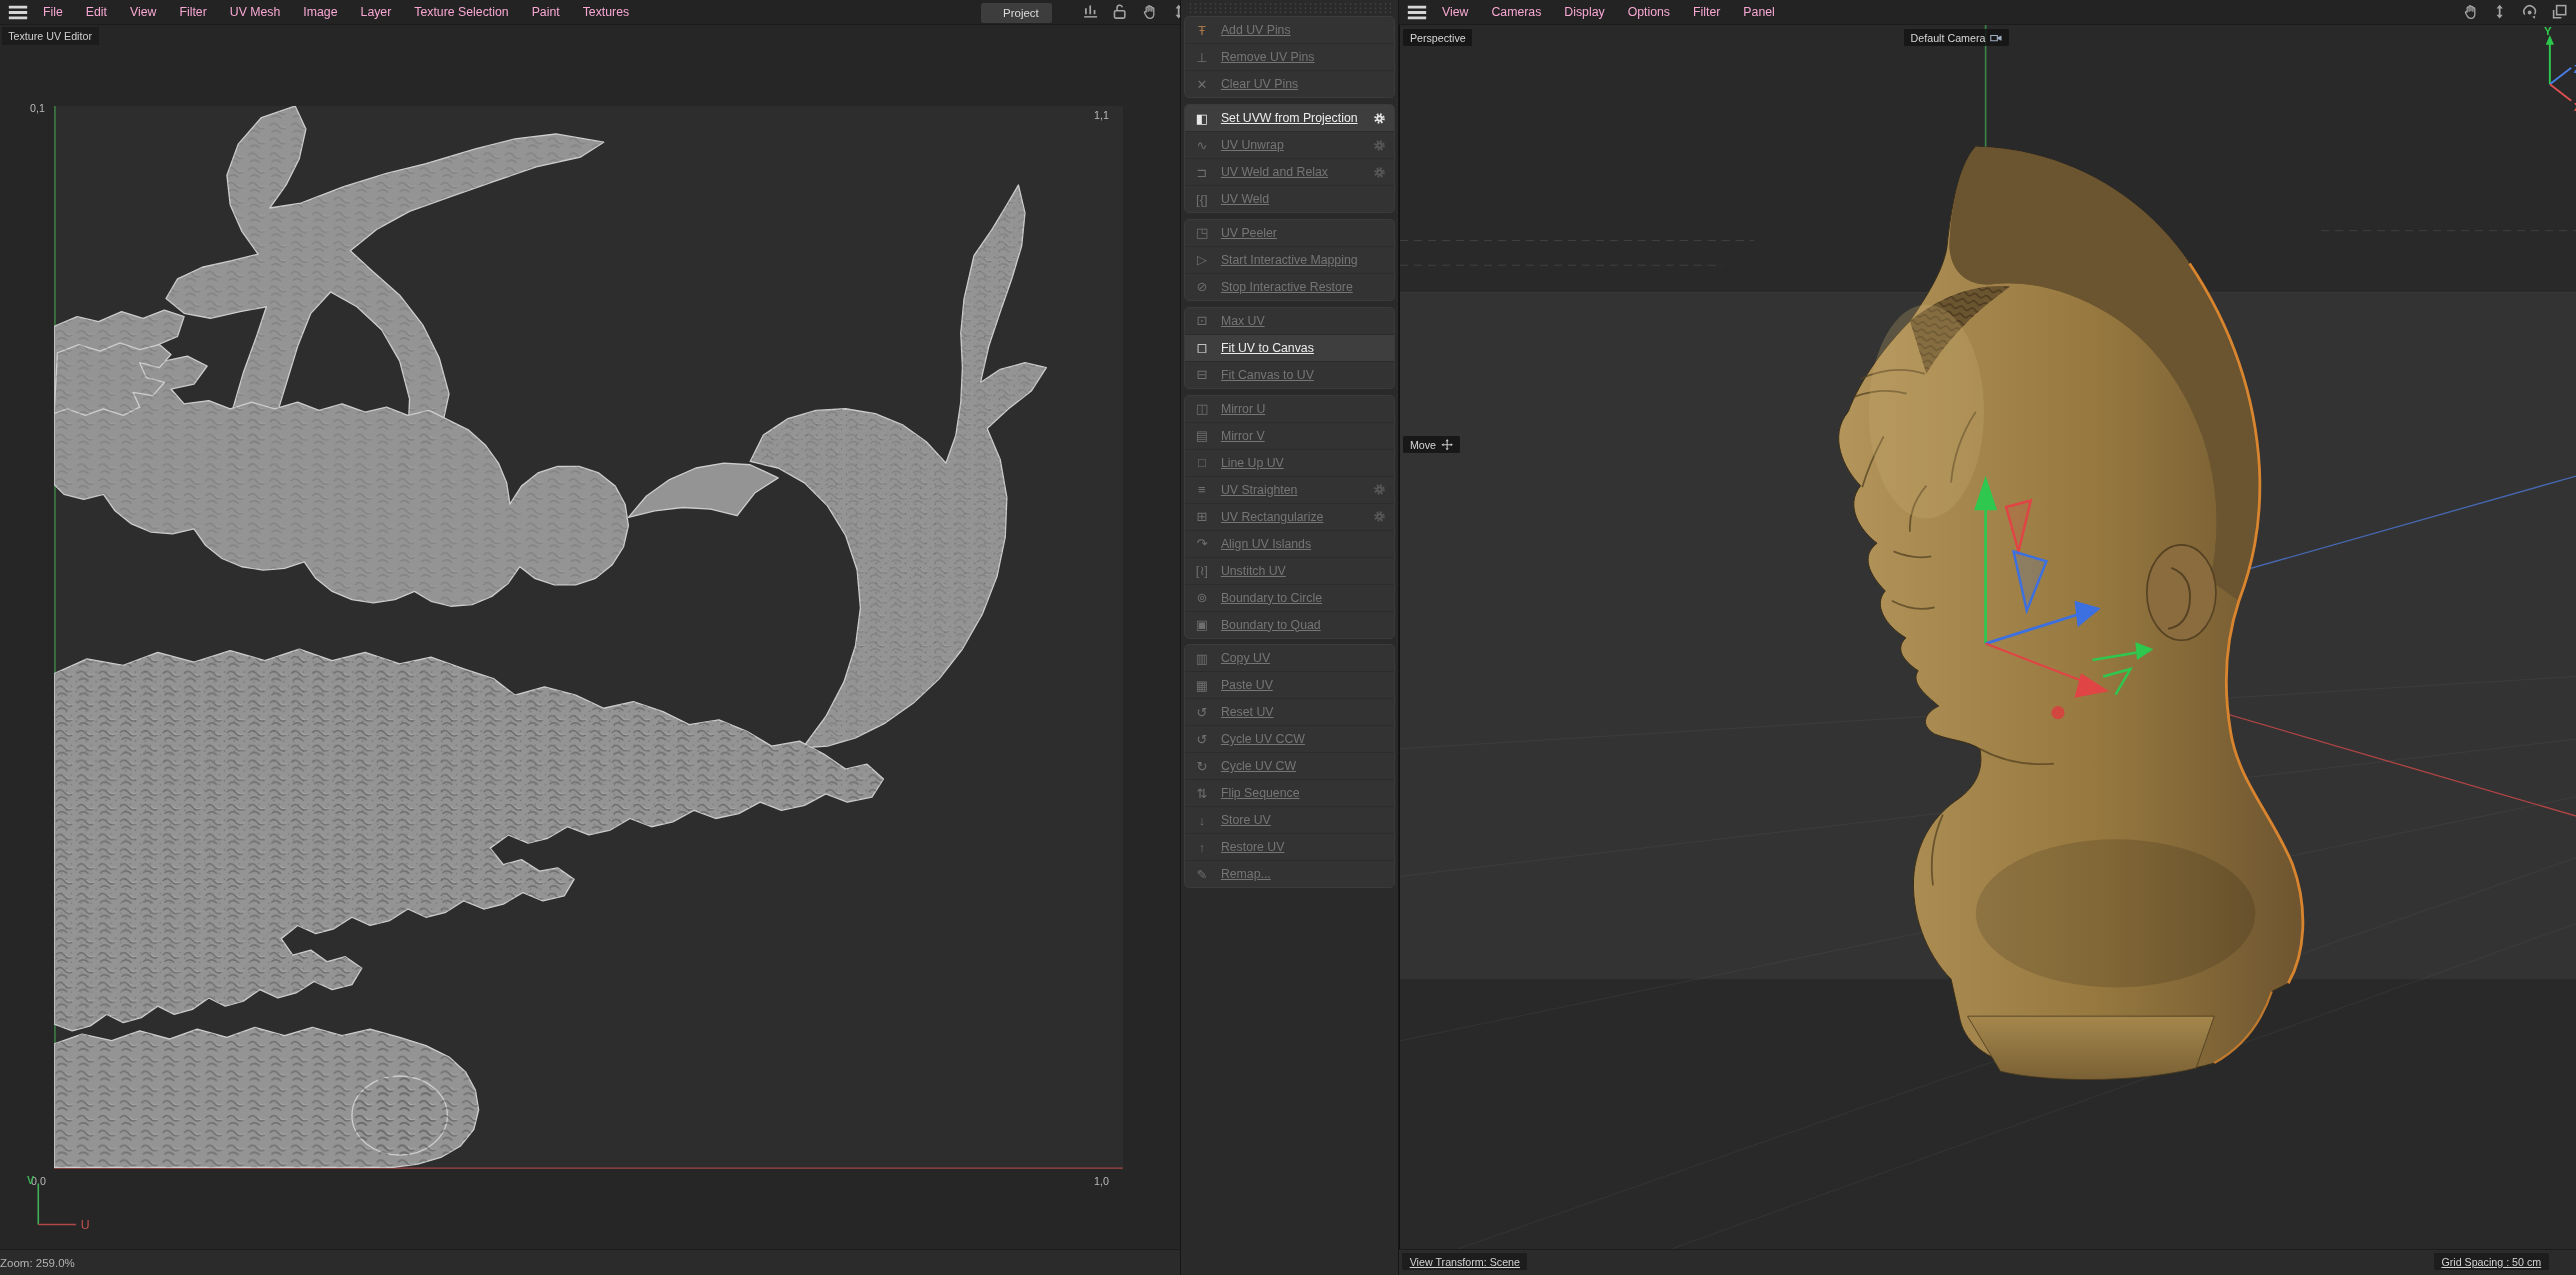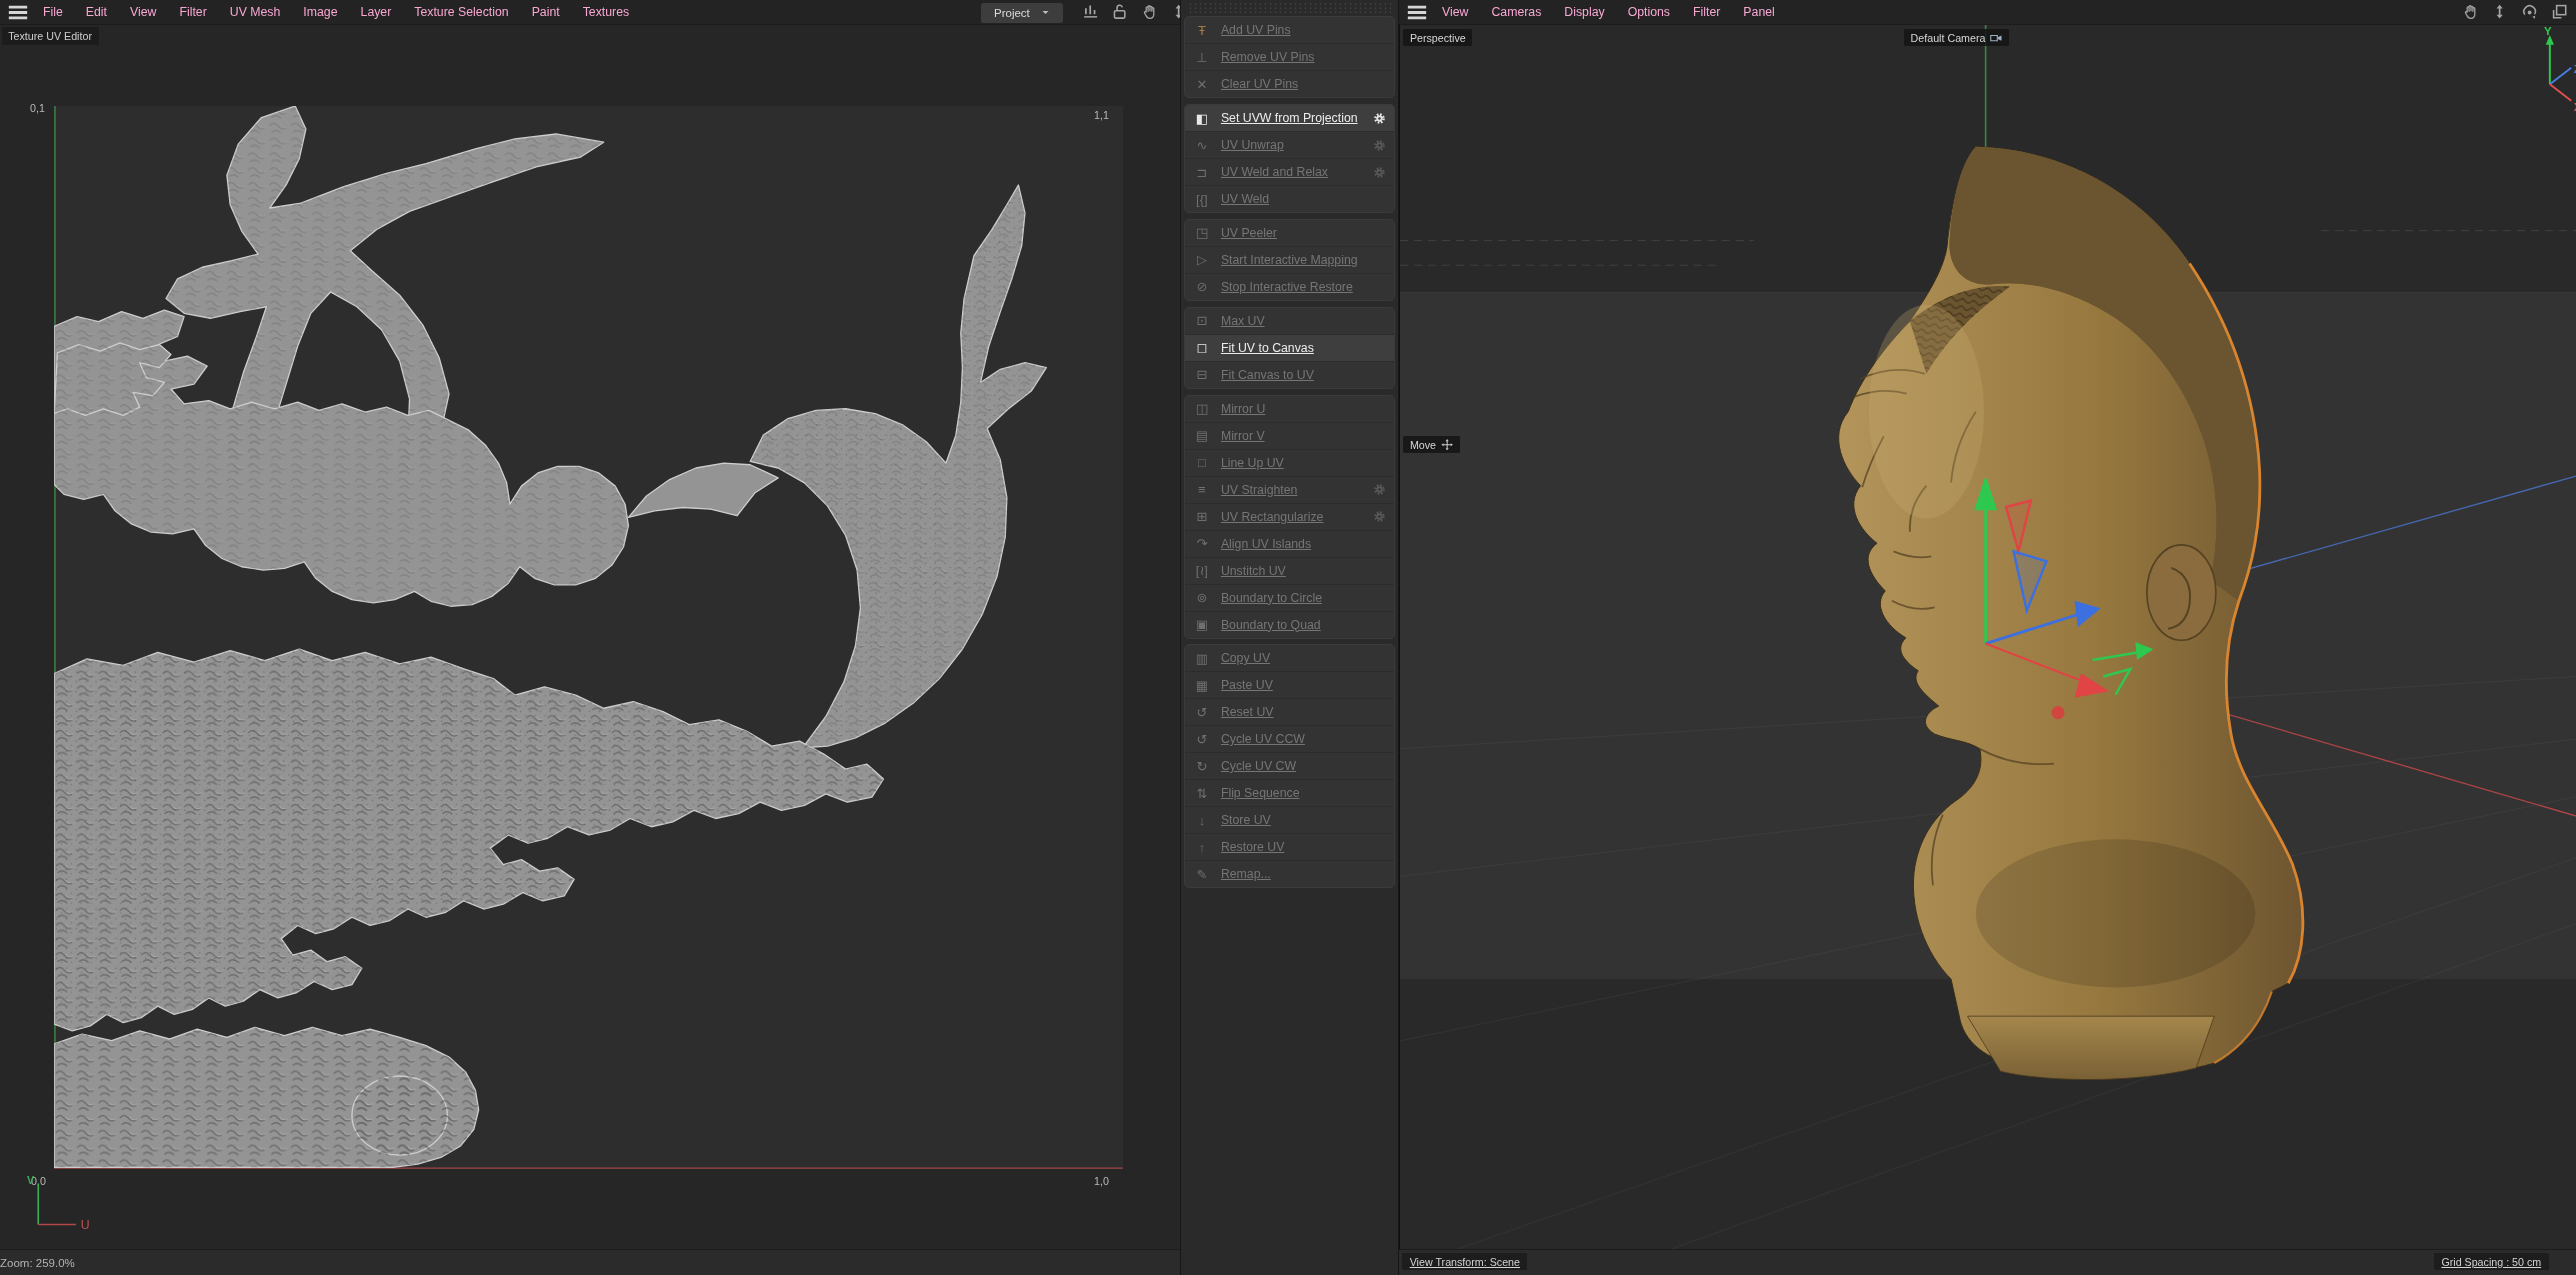--- a/index.html
+++ b/index.html
@@ -8,23 +8,23 @@
   
   .menubar{position:absolute;top:0;height:25px;background:#232323;display:flex;align-items:center;
            border-bottom:0.8px solid #1b1b1b;box-sizing:border-box;}
   #left-menubar{left:0;width:1180px;padding-left:6.6px;}
   #right-menubar{left:1399px;width:1177px;padding-left:6.6px;}
   .menu-item{font-size:12.3px;color:#f9a8d4;padding:0 11.5px;cursor:default;white-space:nowrap;}
   .hamburger{width:20px;height:15px;margin:0 3.3px 0 1.6px;flex:0 0 auto;}
   .tb-icons{display:flex;align-items:center;gap:12.3px;margin-left:11.5px;color:#a5a5a5;}
   .tb-icons .tbi{width:17.3px;height:17.3px;}
   .tb-icons.right-icons{position:absolute;right:8.2px;top:3.3px;}
-  #project-select{position:absolute;left:981px;top:2.5px;width:82px;height:20px;background:#3d3d3d;
+  #project-select{position:absolute;left:981px;top:2.5px;width:71px;height:20px;background:#3d3d3d;
       border-radius:2.5px;display:flex;align-items:center;justify-content:space-between;
-      padding:0 13px;font-size:11.5px;color:#dcdcdc;box-sizing:border-box;}
+      padding:0 22px;font-size:11.5px;color:#dcdcdc;box-sizing:border-box;}
   
   #left-pane{position:absolute;left:0;top:25px;width:1180px;height:1224px;background:#262626;padding-left:40px;}
   #uv-title{position:absolute;left:1.6px;top:1.6px;background:#1c1c1c;color:#cfcfcf;font-size:10.7px;
             padding:3.3px 6.6px;}
   #uv-canvas{position:absolute;left:54px;top:81px;width:1069px;height:1063px;background:#2d2d2e;}
   .corner-label{position:absolute;font-size:10.7px;color:#b9b9b9;}
   #axis-gizmo-uv{position:absolute;left:33px;top:1157px;width:58px;height:54px;}
   #uv-status{position:absolute;left:0;top:1249px;width:1397px;height:26px;background:#2b2b2b;
              border-top:0.8px solid #1c1c1c;display:flex;align-items:center;}
   #uv-status span{font-size:11.5px;color:#b4b4b4;}

